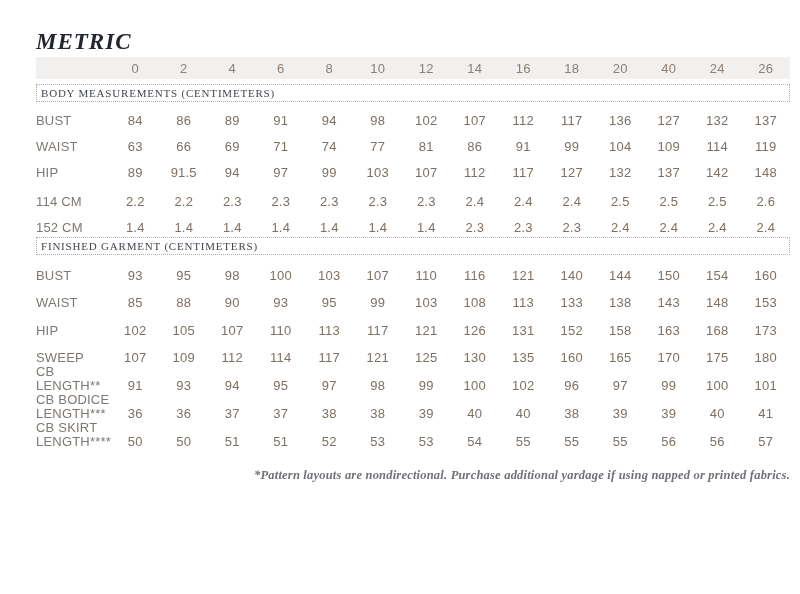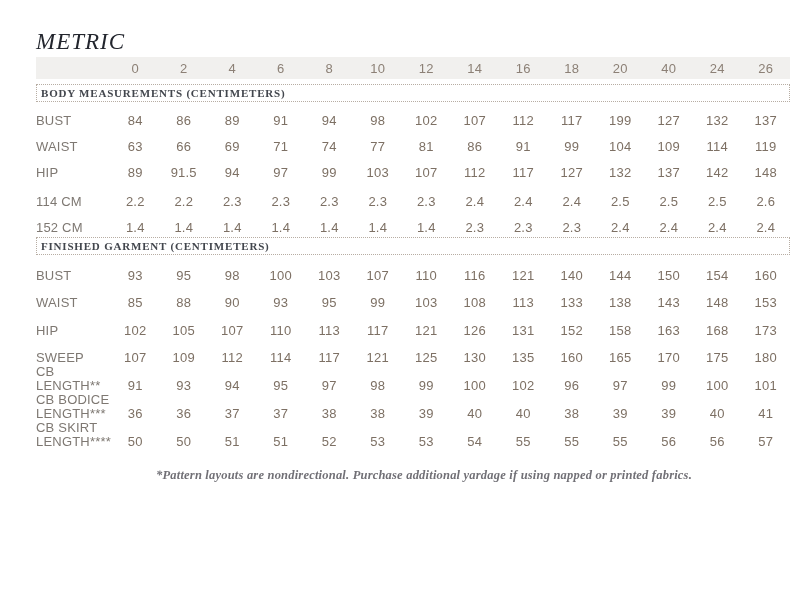--- a/index.html
+++ b/index.html
@@ -9,21 +9,21 @@
     background: #ffffff;
     overflow: hidden;
     font-family: "Liberation Sans", sans-serif;
   }
   .content { padding: 0 10px 0 36px; width: 754px; }
   .title {
     margin: 28px 0 0 0;
     font-family: "Liberation Serif", serif;
     font-style: italic;
     font-size: 23px;
-    font-weight: normal;
+    font-weight: bold;
     letter-spacing: 1px;
     color: #23262e;
     line-height: 27px;
   }
   .size-header-row {
     margin-top: 2px;
     height: 22px;
     background: #f1f0ee;
     display: flex;
     align-items: center;
@@ -36,21 +36,21 @@
     color: #7d7064;
     letter-spacing: 0.2px;
   }
   .hdr-cell { color: #8c8076; }
   .section-header {
     border: 1px dotted #b7ada3;
     height: 16px;
     line-height: 16px;
     padding-left: 4px;
     font-family: "Liberation Serif", serif;
-    font-weight: bold;
+    font-weight: normal;
     font-size: 11px;
     letter-spacing: 0.8px;
     color: #42464d;
     white-space: nowrap;
     overflow: hidden;
   }
   .sec-hdr-0 { margin-top: 5px; }
   .sec-hdr-1 { margin-top: 3px; }
   .sec-hdr-2 { margin-top: 2px; }
   .section-body { }
@@ -72,20 +72,21 @@
     margin: 18px 0 0 120px;
   }
   .footnote {
     font-family: "Liberation Serif", serif;
     font-style: italic;
     font-weight: bold;
     font-size: 12.5px;
     line-height: 16px;
     color: #717076;
     letter-spacing: 0.2px;
+    text-align: right;
   }
 </style>
 </head>
 <body>
 
 <div class="page">
   <div class="content">
 
     <h1 class="title">METRIC</h1>
 
@@ -117,21 +118,21 @@
             <div class="cell">84</div>
             <div class="cell">86</div>
             <div class="cell">89</div>
             <div class="cell">91</div>
             <div class="cell">94</div>
             <div class="cell">98</div>
             <div class="cell">102</div>
             <div class="cell">107</div>
             <div class="cell">112</div>
             <div class="cell">117</div>
-            <div class="cell">199</div>
+            <div class="cell">136</div>
             <div class="cell">127</div>
             <div class="cell">132</div>
             <div class="cell">137</div>
           </div>
           <div class="row">
             <div class="row-label">WAIST</div>
             <div class="cell">63</div>
             <div class="cell">66</div>
             <div class="cell">69</div>
             <div class="cell">71</div>

